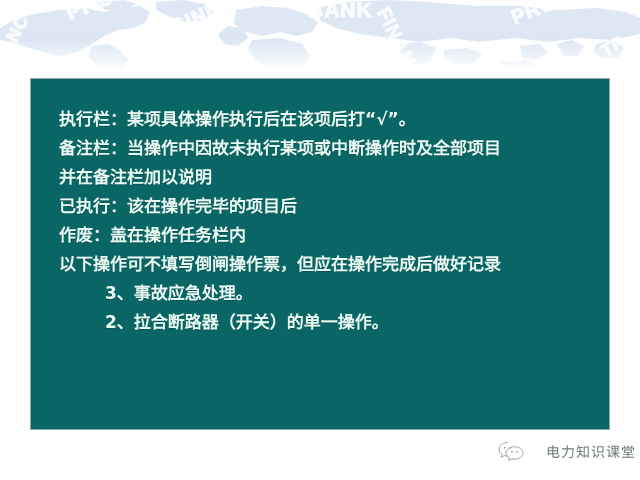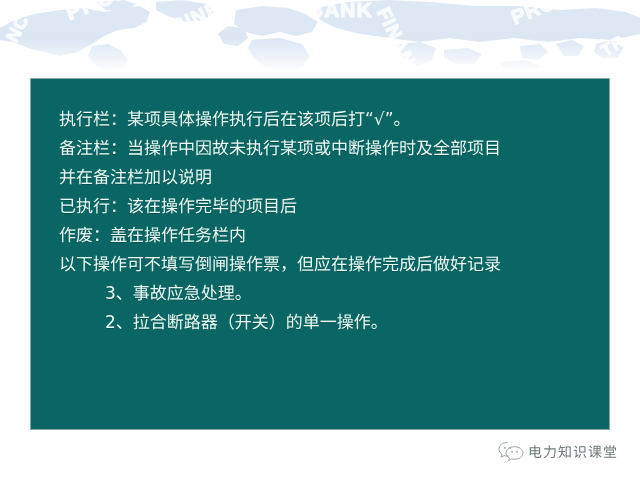--- a/index.html
+++ b/index.html
@@ -84,38 +84,38 @@
     position: absolute;
     left: 28px;
     top: 26px;
     right: 14px;
   }
 
   .line {
     color: #eafaf4;
     font-family: "DejaVu Sans", "Liberation Sans", sans-serif;
     font-size: 17px;
-    font-weight: normal;
+    font-weight: bold;
     line-height: 29px;
     white-space: nowrap;
     letter-spacing: 0px;
     text-shadow: 0 1px 0 rgba(0,0,0,0.18);
   }
   .line.indent {
     padding-left: 46px;
   }
 
   
   .brand {
     position: absolute;
     left: 498px;
     top: 440px;
     display: flex;
     align-items: center;
-    gap: 4px;
+    gap: 22px;
   }
   .brand-text {
     color: #6f7a7a;
     font-family: "DejaVu Sans", "Liberation Sans", sans-serif;
     font-size: 14px;
     letter-spacing: 1px;
     white-space: nowrap;
   }
   .wechat-icon {
     width: 26px;

